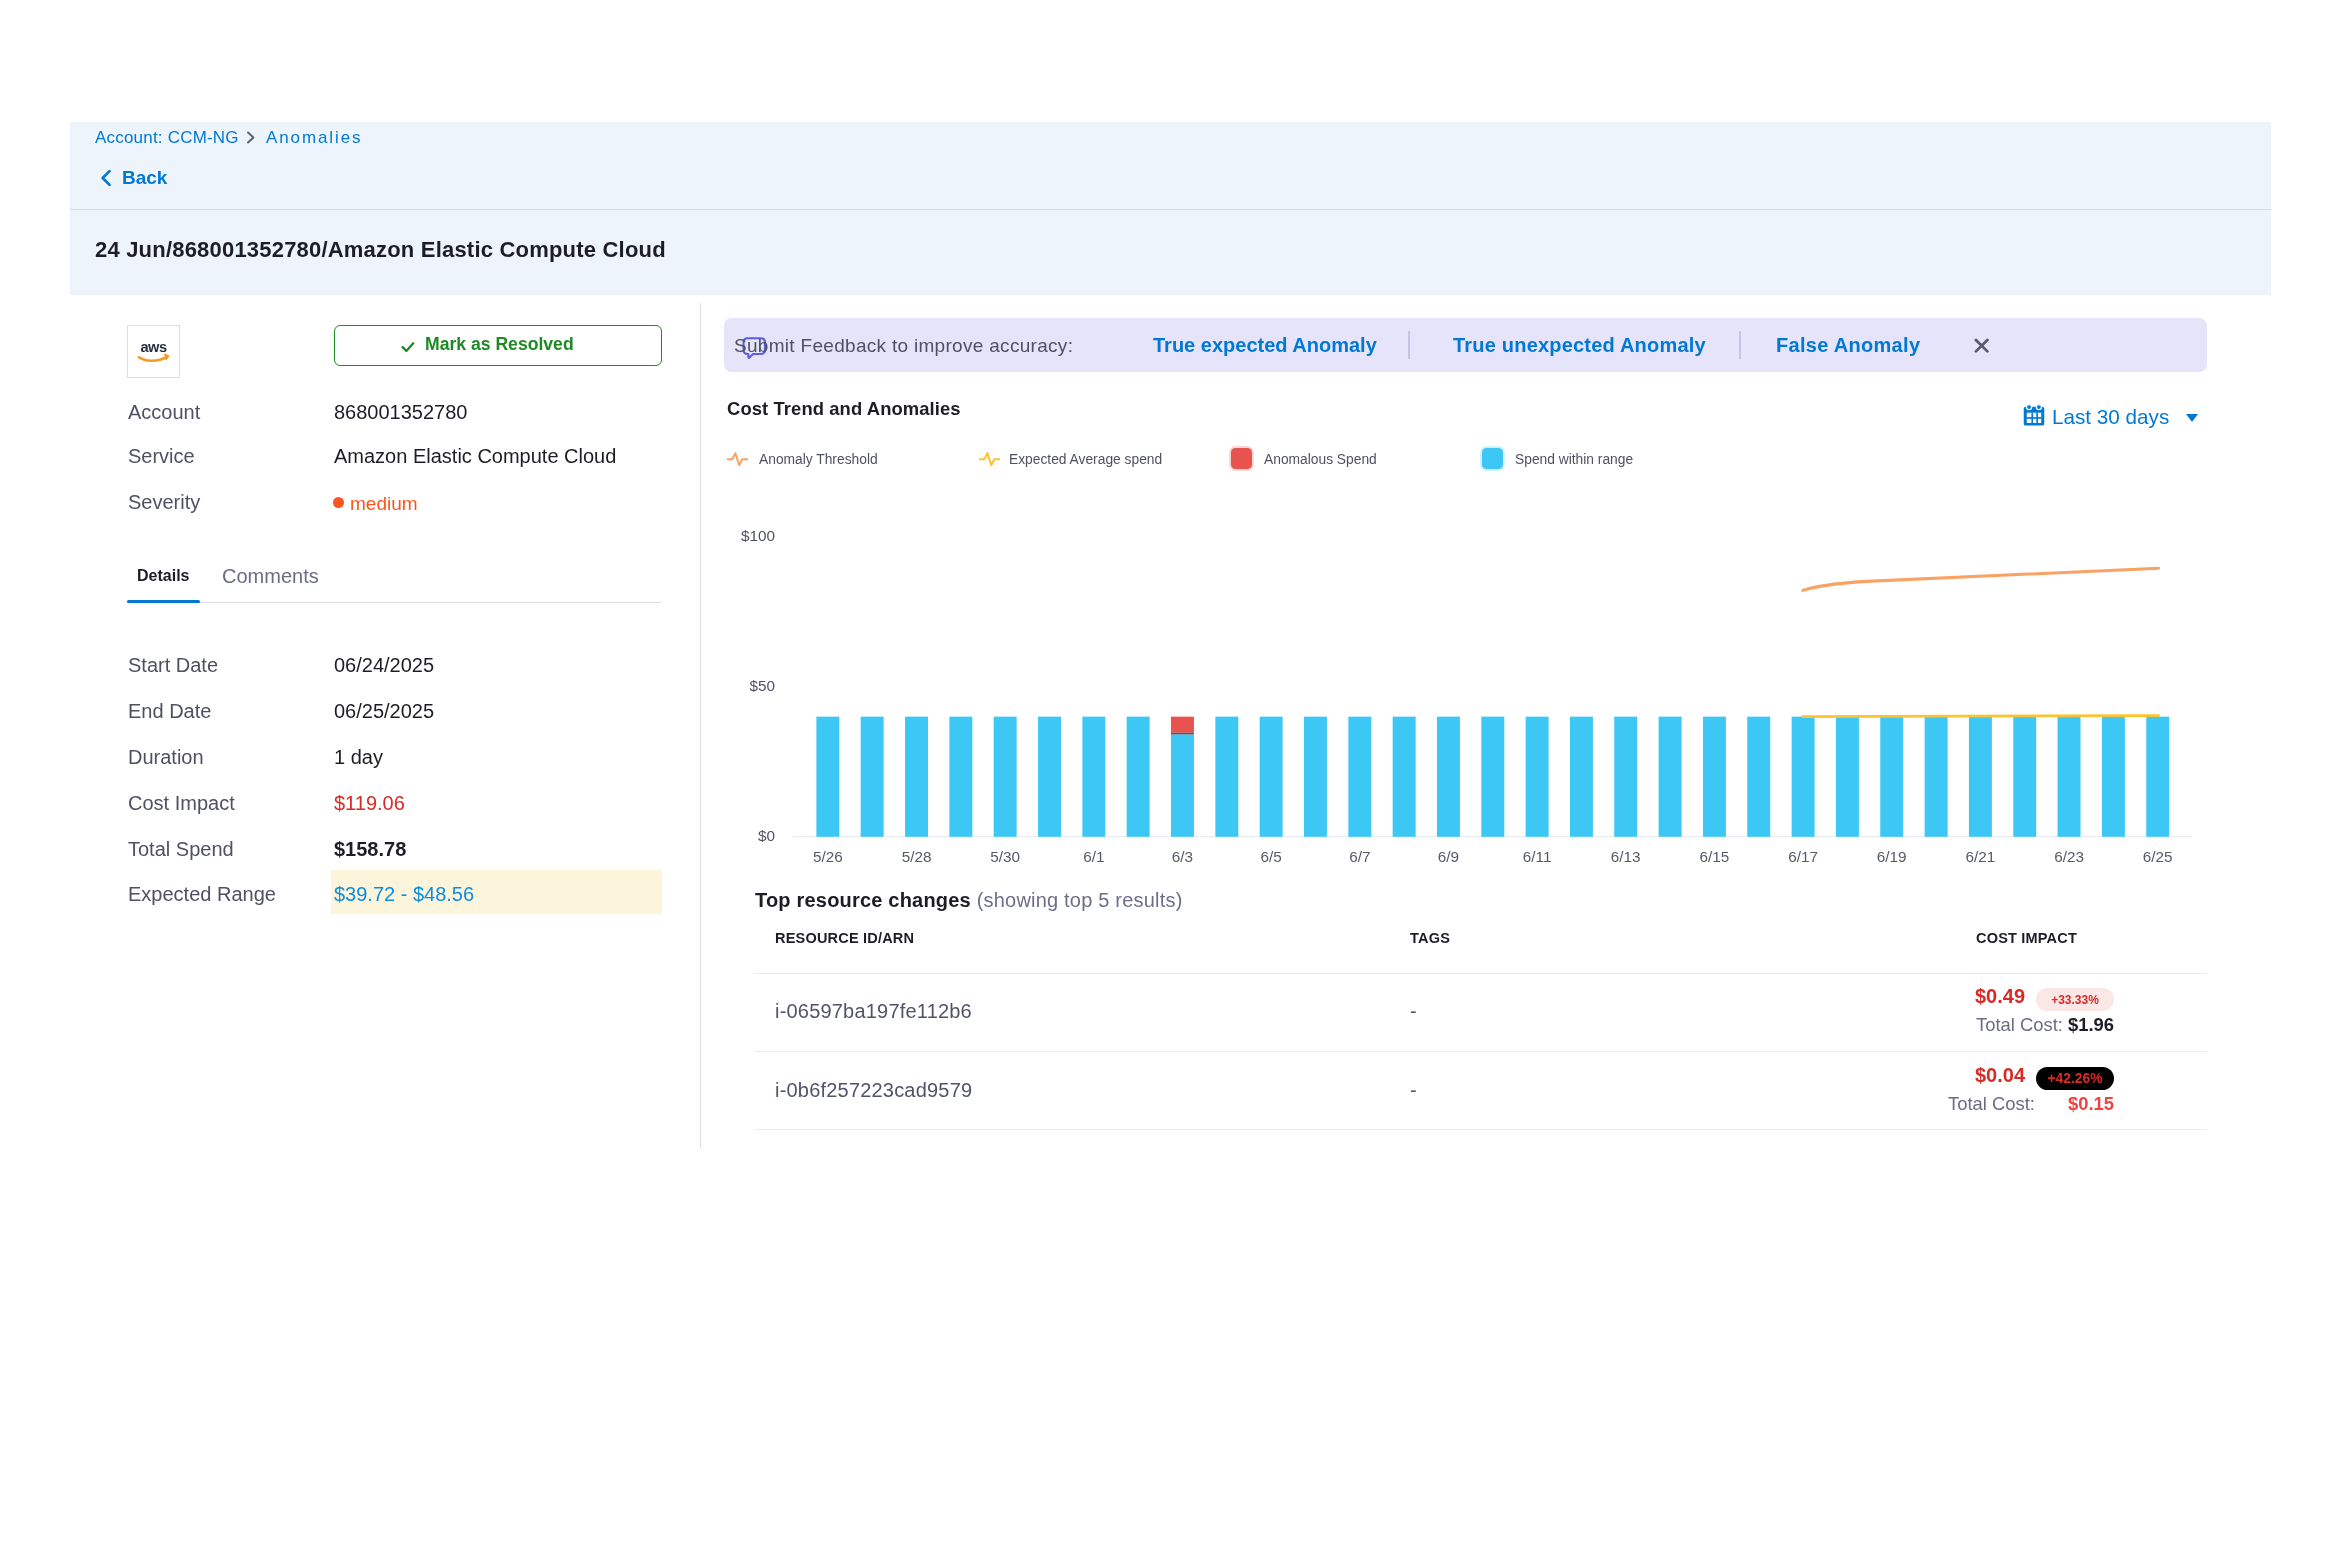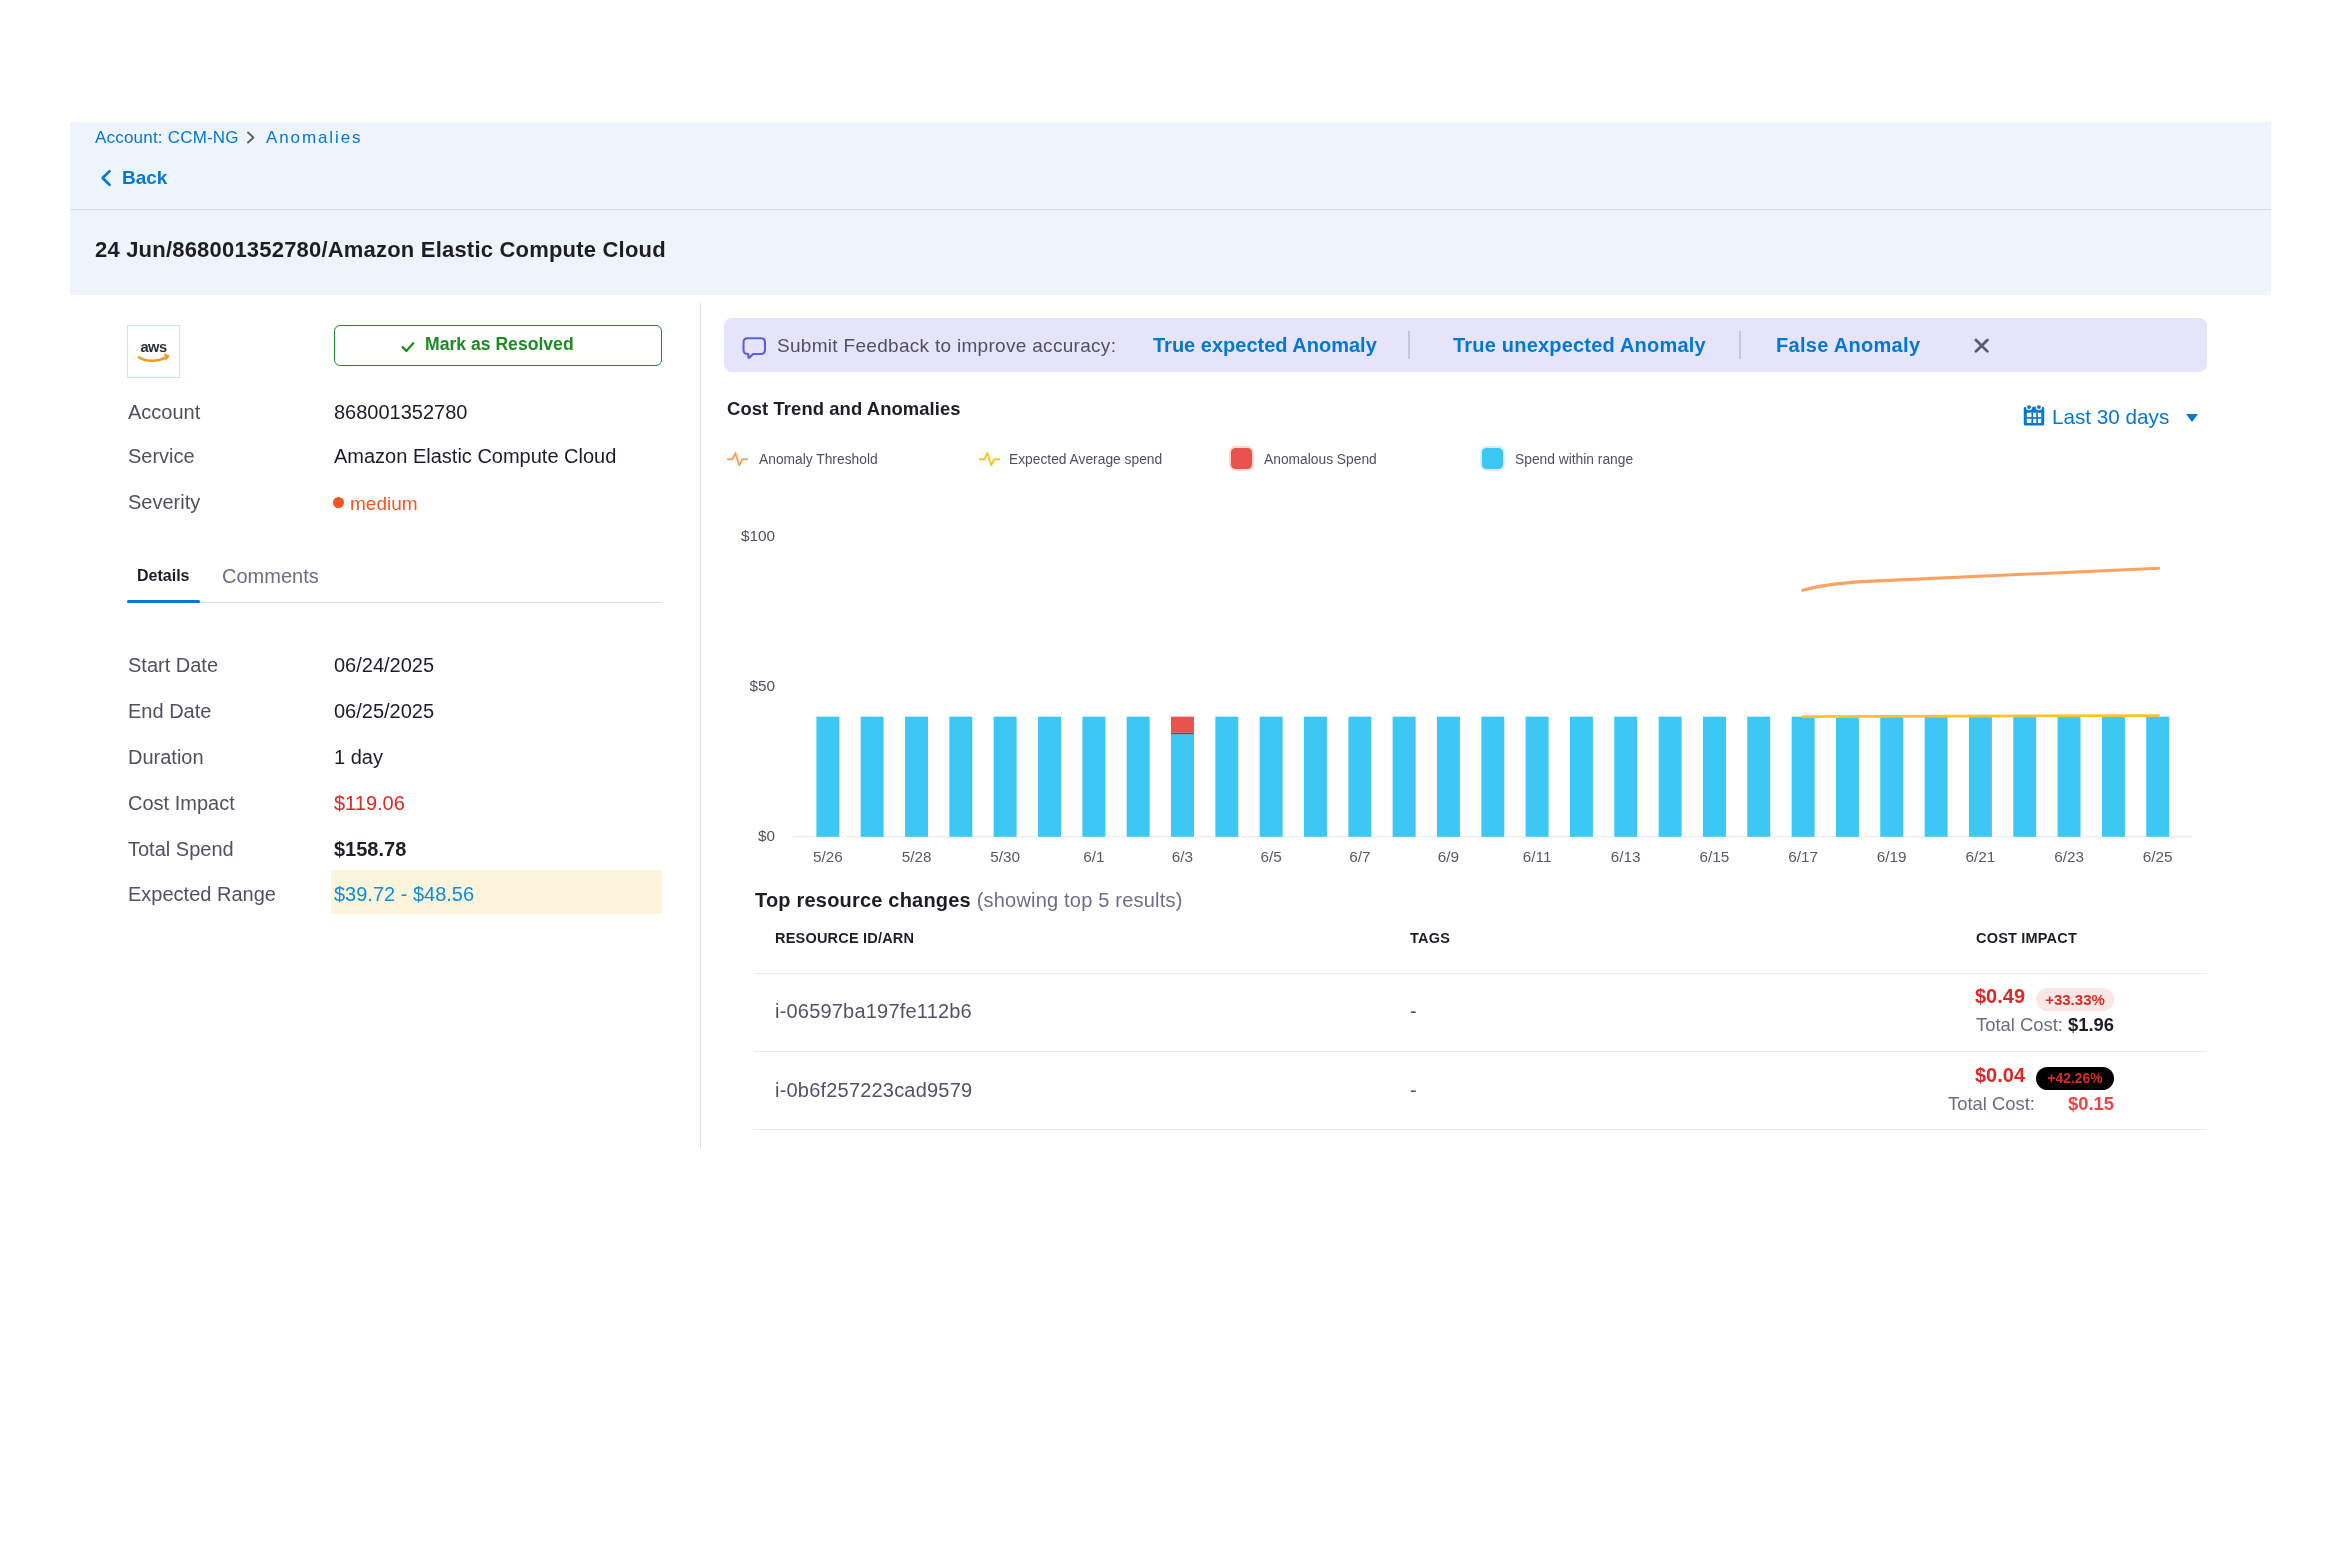--- a/index.html
+++ b/index.html
@@ -63,21 +63,21 @@
 <div class="abs" style="left:331px; top:870px; width:331px; height:44px; background:#fdf4dc;"></div>
 <div class="lab" style="top:883px;">Expected Range</div>
 <div class="val" style="top:883px; color:#0b8ee0;">$39.72 - $48.56</div>
 
 <div class="abs" style="left:700px; top:303px; width:0.8px; height:845px; background:#dcdee9;"></div>
 
 <div class="abs" style="left:724px; top:318px; width:1483px; height:54px; background:#e6e4fb; border-radius:7.7px;"></div>
 <svg class="abs" style="left:742px; top:337px;" width="24.5" height="24" viewBox="0 0 32 31">
   <path d="M7.5 1.5 H24.5 Q30 1.5 30 7 V16.5 Q30 22 24.5 22 H14.5 L9.8 26.7 Q8.3 28.2 8.3 25.7 V22 H7.5 Q2 22 2 16.5 V7 Q2 1.5 7.5 1.5 Z" fill="none" stroke="#5b5ce2" stroke-width="2.7" stroke-linejoin="round"></path>
 </svg>
-<div class="abs" style="left:777px; top:334px; font-size:19px; color:#4f5162; line-height:23px; letter-spacing:0.3px;">Submit Feedback to improve accuracy:</div>
+<div class="abs" style="left:734px; top:334px; font-size:19px; color:#4f5162; line-height:23px; letter-spacing:0.3px;">Submit Feedback to improve accuracy:</div>
 <div class="abs" style="left:1153px; top:334px; font-size:20px; font-weight:bold; color:#0278d5; line-height:23px;">True expected Anomaly</div>
 <div class="abs" style="left:1408px; top:331px; width:1.5px; height:27.6px; background:#c6c6e3;"></div>
 <div class="abs" style="left:1453px; top:334px; font-size:20px; font-weight:bold; color:#0278d5; line-height:23px; letter-spacing:0.2px;">True unexpected Anomaly</div>
 <div class="abs" style="left:1739px; top:331px; width:1.5px; height:27.6px; background:#c6c6e3;"></div>
 <div class="abs" style="left:1776px; top:334px; font-size:20px; font-weight:bold; color:#0278d5; line-height:23px; letter-spacing:0.3px;">False Anomaly</div>
 <svg class="abs" style="left:1974px; top:338px;" width="15.3" height="15.3" viewBox="0 0 20 20">
   <line x1="2.5" y1="2.5" x2="17.5" y2="17.5" stroke="#565a72" stroke-width="3.6" stroke-linecap="round"></line>
   <line x1="17.5" y1="2.5" x2="2.5" y2="17.5" stroke="#565a72" stroke-width="3.6" stroke-linecap="round"></line>
 </svg>
 
@@ -178,21 +178,21 @@
 <div class="abs" style="left:1410px; top:930px; font-size:14.5px; font-weight:bold; color:#1d1d27; letter-spacing:0.2px;">TAGS</div>
 <div class="abs" style="left:1976px; top:930px; font-size:14.5px; font-weight:bold; color:#1d1d27; letter-spacing:0.2px;">COST IMPACT</div>
 <div class="abs" style="left:754px; top:973px; width:1453px; height:0.8px; background:#e9eaf4;"></div>
 <div class="abs" style="left:754px; top:1051px; width:1453px; height:0.8px; background:#e9eaf4;"></div>
 <div class="abs" style="left:754px; top:1129px; width:1453px; height:0.8px; background:#e9eaf4;"></div>
 
 <div class="abs" style="left:775px; top:1000px; font-size:20px; color:#50536a; line-height:23px; letter-spacing:0.2px;">i-06597ba197fe112b6</div>
 <div class="abs" style="left:1410px; top:1000px; font-size:20px; color:#50536a; line-height:23px;">-</div>
 <div class="abs" style="left:1975px; top:985px; font-size:20px; font-weight:bold; color:#d92a25; line-height:23px;">$0.49</div>
 <div class="abs" style="left:2036px; top:988px; width:78px; height:23px; background:#fbe7e6; border-radius:11.5px; display:flex; align-items:center; justify-content:center;">
-    <span style="font-size:15px; font-weight:bold; color:#d92a25;text-align:right;">+33.33%</span>
+    <span style="font-size:12px; font-weight:bold; color:#d92a25;text-align:right;">+33.33%</span>
   </div>
 <div class="abs" style="top:1014px; right:228px; font-size:18.4px; color:#6b6d85; text-align:right;">Total Cost: <b style="color:#1d1d27;">$1.96</b></div>
 
 <div class="abs" style="left:775px; top:1079px; font-size:20px; color:#50536a; line-height:23px; letter-spacing:0.2px;">i-0b6f257223cad9579</div>
 <div class="abs" style="left:1410px; top:1079px; font-size:20px; color:#50536a; line-height:23px;">-</div>
 <div class="abs" style="left:1975px; top:1064px; font-size:20px; font-weight:bold; color:#d92a25; line-height:23px;">$0.04</div>
 <div class="abs" style="left:2036px; top:1067px; width:78px; height:23px; background:#000000; border-radius:11.5px; display:flex; align-items:center; justify-content:center;">
     <span style="font-size:13.8px; font-weight:bold; color:#d92a25;">+42.26%</span>
   </div>
 <div class="abs" style="top:1093px; right:228px; font-size:18.4px; color:#6b6d85; text-align:right;">Total Cost: <b style="color:#ef4444;margin-left:28px;">$0.15</b></div>

